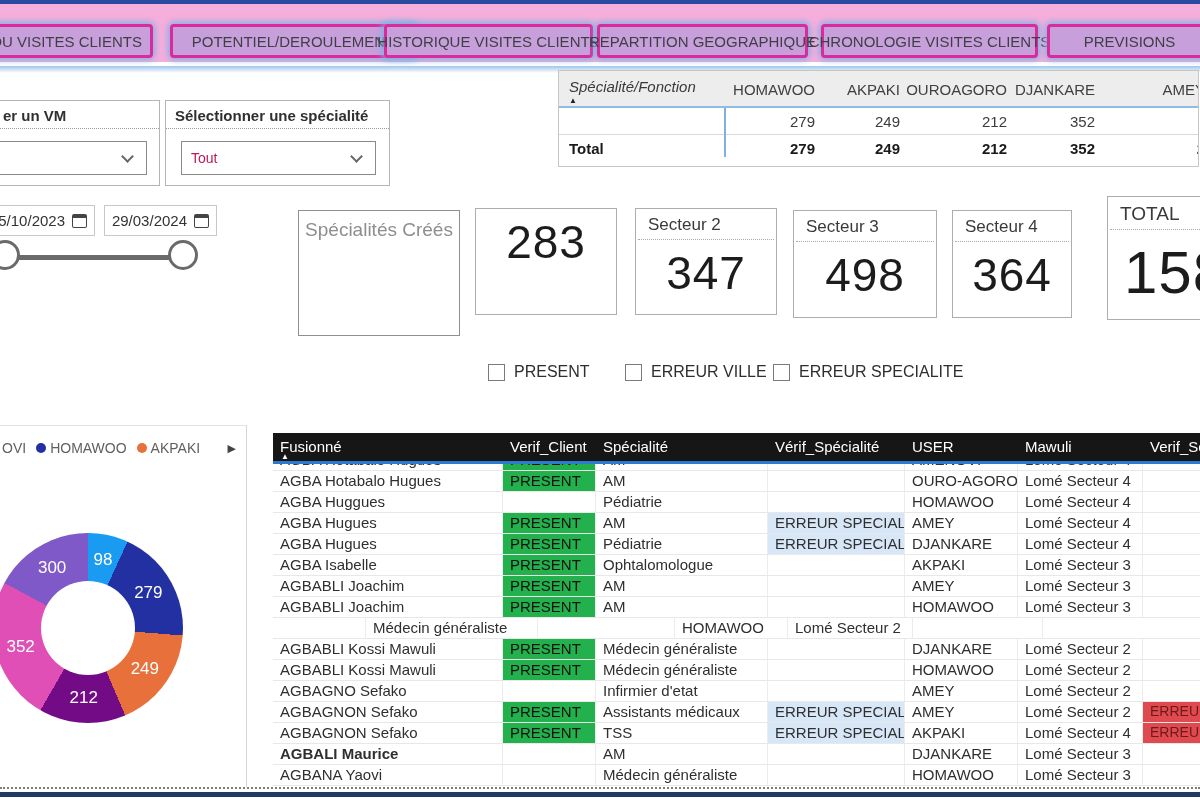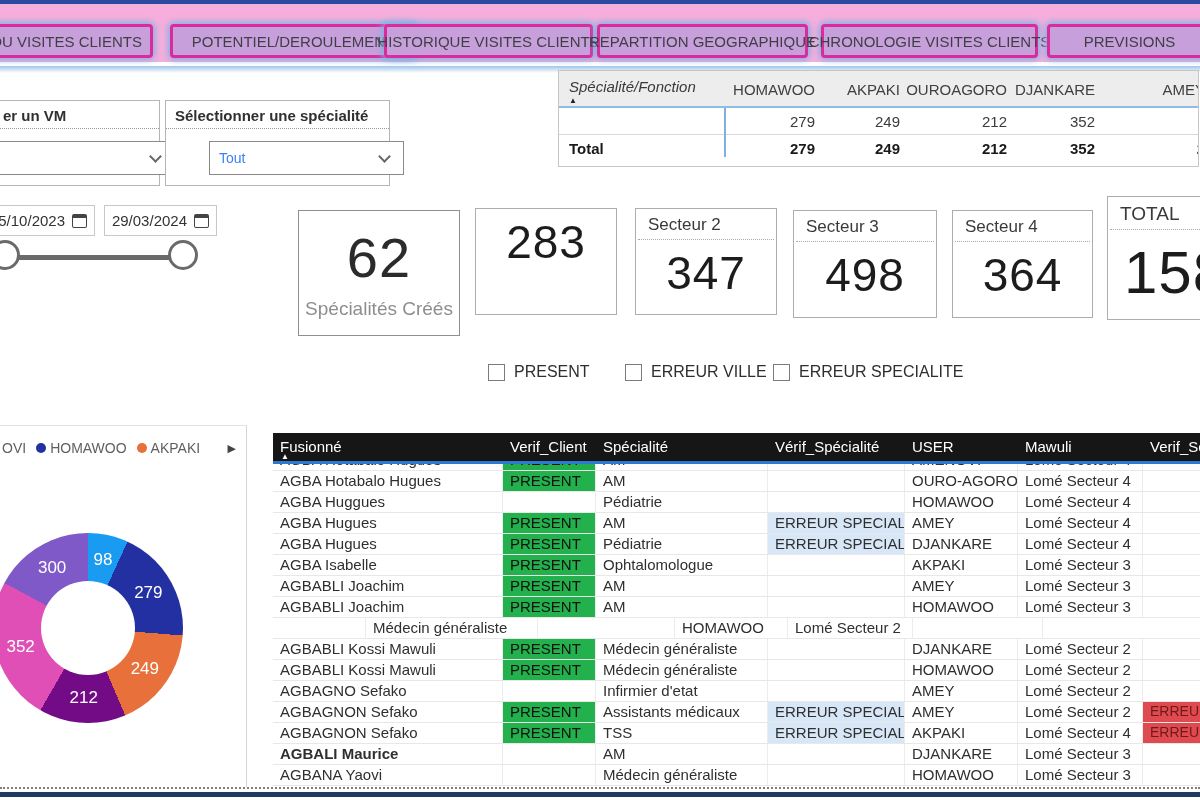--- a/index.html
+++ b/index.html
@@ -30,21 +30,21 @@
   .m-total { font-weight:bold; border-top:1px solid #D9D9D9; height:27px; }
   .m-total .m-val { color:#1A1A1A; }
   .m-total .m-rowhead { padding-top:0; font-weight:bold; color:#1A1A1A; }
 
   
   .fpanel { position:absolute; top:100px; height:86px; background:#fff; border:1px solid #B5B5B5; }
   .f-title { position:relative; height:28px; font-size:15px; font-weight:bold; color:#303030;
              border-bottom:1px dotted #999; }
   .f-title span { position:absolute; top:6px; white-space:nowrap;text-align:center; }
   .dropdown { position:absolute; height:34px; background:#fff; border:1px solid #8A8A8A;
-              display:flex; align-items:center; font-size:14px; color:#3b82f6; cursor:pointer;margin-left:28px; }
+              display:flex; align-items:center; font-size:14px; color:#be185d; cursor:pointer; }
   .dropdown .dd-text { padding-left:9px; flex:1; }
   .chev { width:9px; height:9px; border-right:2px solid #666; border-bottom:2px solid #666;
           transform:rotate(45deg); margin-right:14px; margin-top:-4px; }
 
   
   .datebox { position:absolute; top:205px; height:31px; width:113px; background:#fff;
              border:1px solid #C8C8C8; display:flex; align-items:center; justify-content:flex-end;
              font-size:15px; color:#333; }
   .cal { width:15px; height:14px; border:1.5px solid #444; border-top:4px solid #444;
          border-radius:2px; margin:0 7px 0 7px; }
@@ -171,36 +171,35 @@
 </div>
 <div class="datebox" style="left:104px;">
   <span>29/03/2024</span>
   <span class="cal"></span>
 </div>
 <div class="sl-track"></div>
 <div class="sl-handle" style="left:-10px;"></div>
 <div class="sl-handle" style="left:168px;"></div>
 
 <div class="card card62">
-  <div class="big">62</div>
   <div class="sub">Spécialités Créés</div>
 </div>
 <div id="kcards">
     <div class="card kcard" style="left: 475px; top: 208px; width: 142px; height: 107px;">
       <div class="k-val">283</div>
     </div>
     <div class="card kcard" style="left: 635px; top: 208px; width: 142px; height: 107px;">
       <div class="k-title">Secteur 2</div>
       <div class="k-val">347</div>
     </div>
     <div class="card kcard" style="left: 793px; top: 210px; width: 144px; height: 108px;">
       <div class="k-title">Secteur 3</div>
       <div class="k-val">498</div>
     </div>
-    <div class="card kcard" style="left: 952px; top: 210px; width: 141px; height: 108px;">
+    <div class="card kcard" style="left: 952px; top: 210px; width: 120px; height: 108px;">
       <div class="k-title">Secteur 4</div>
       <div class="k-val">364</div>
     </div>
     <div class="card kcard total" style="left: 1107px; top: 196px; width: 110px; height: 124px;">
       <div class="k-title">TOTAL</div>
       <div class="k-val">158</div>
     </div>
   </div>
 
 <div id="cbrow">

